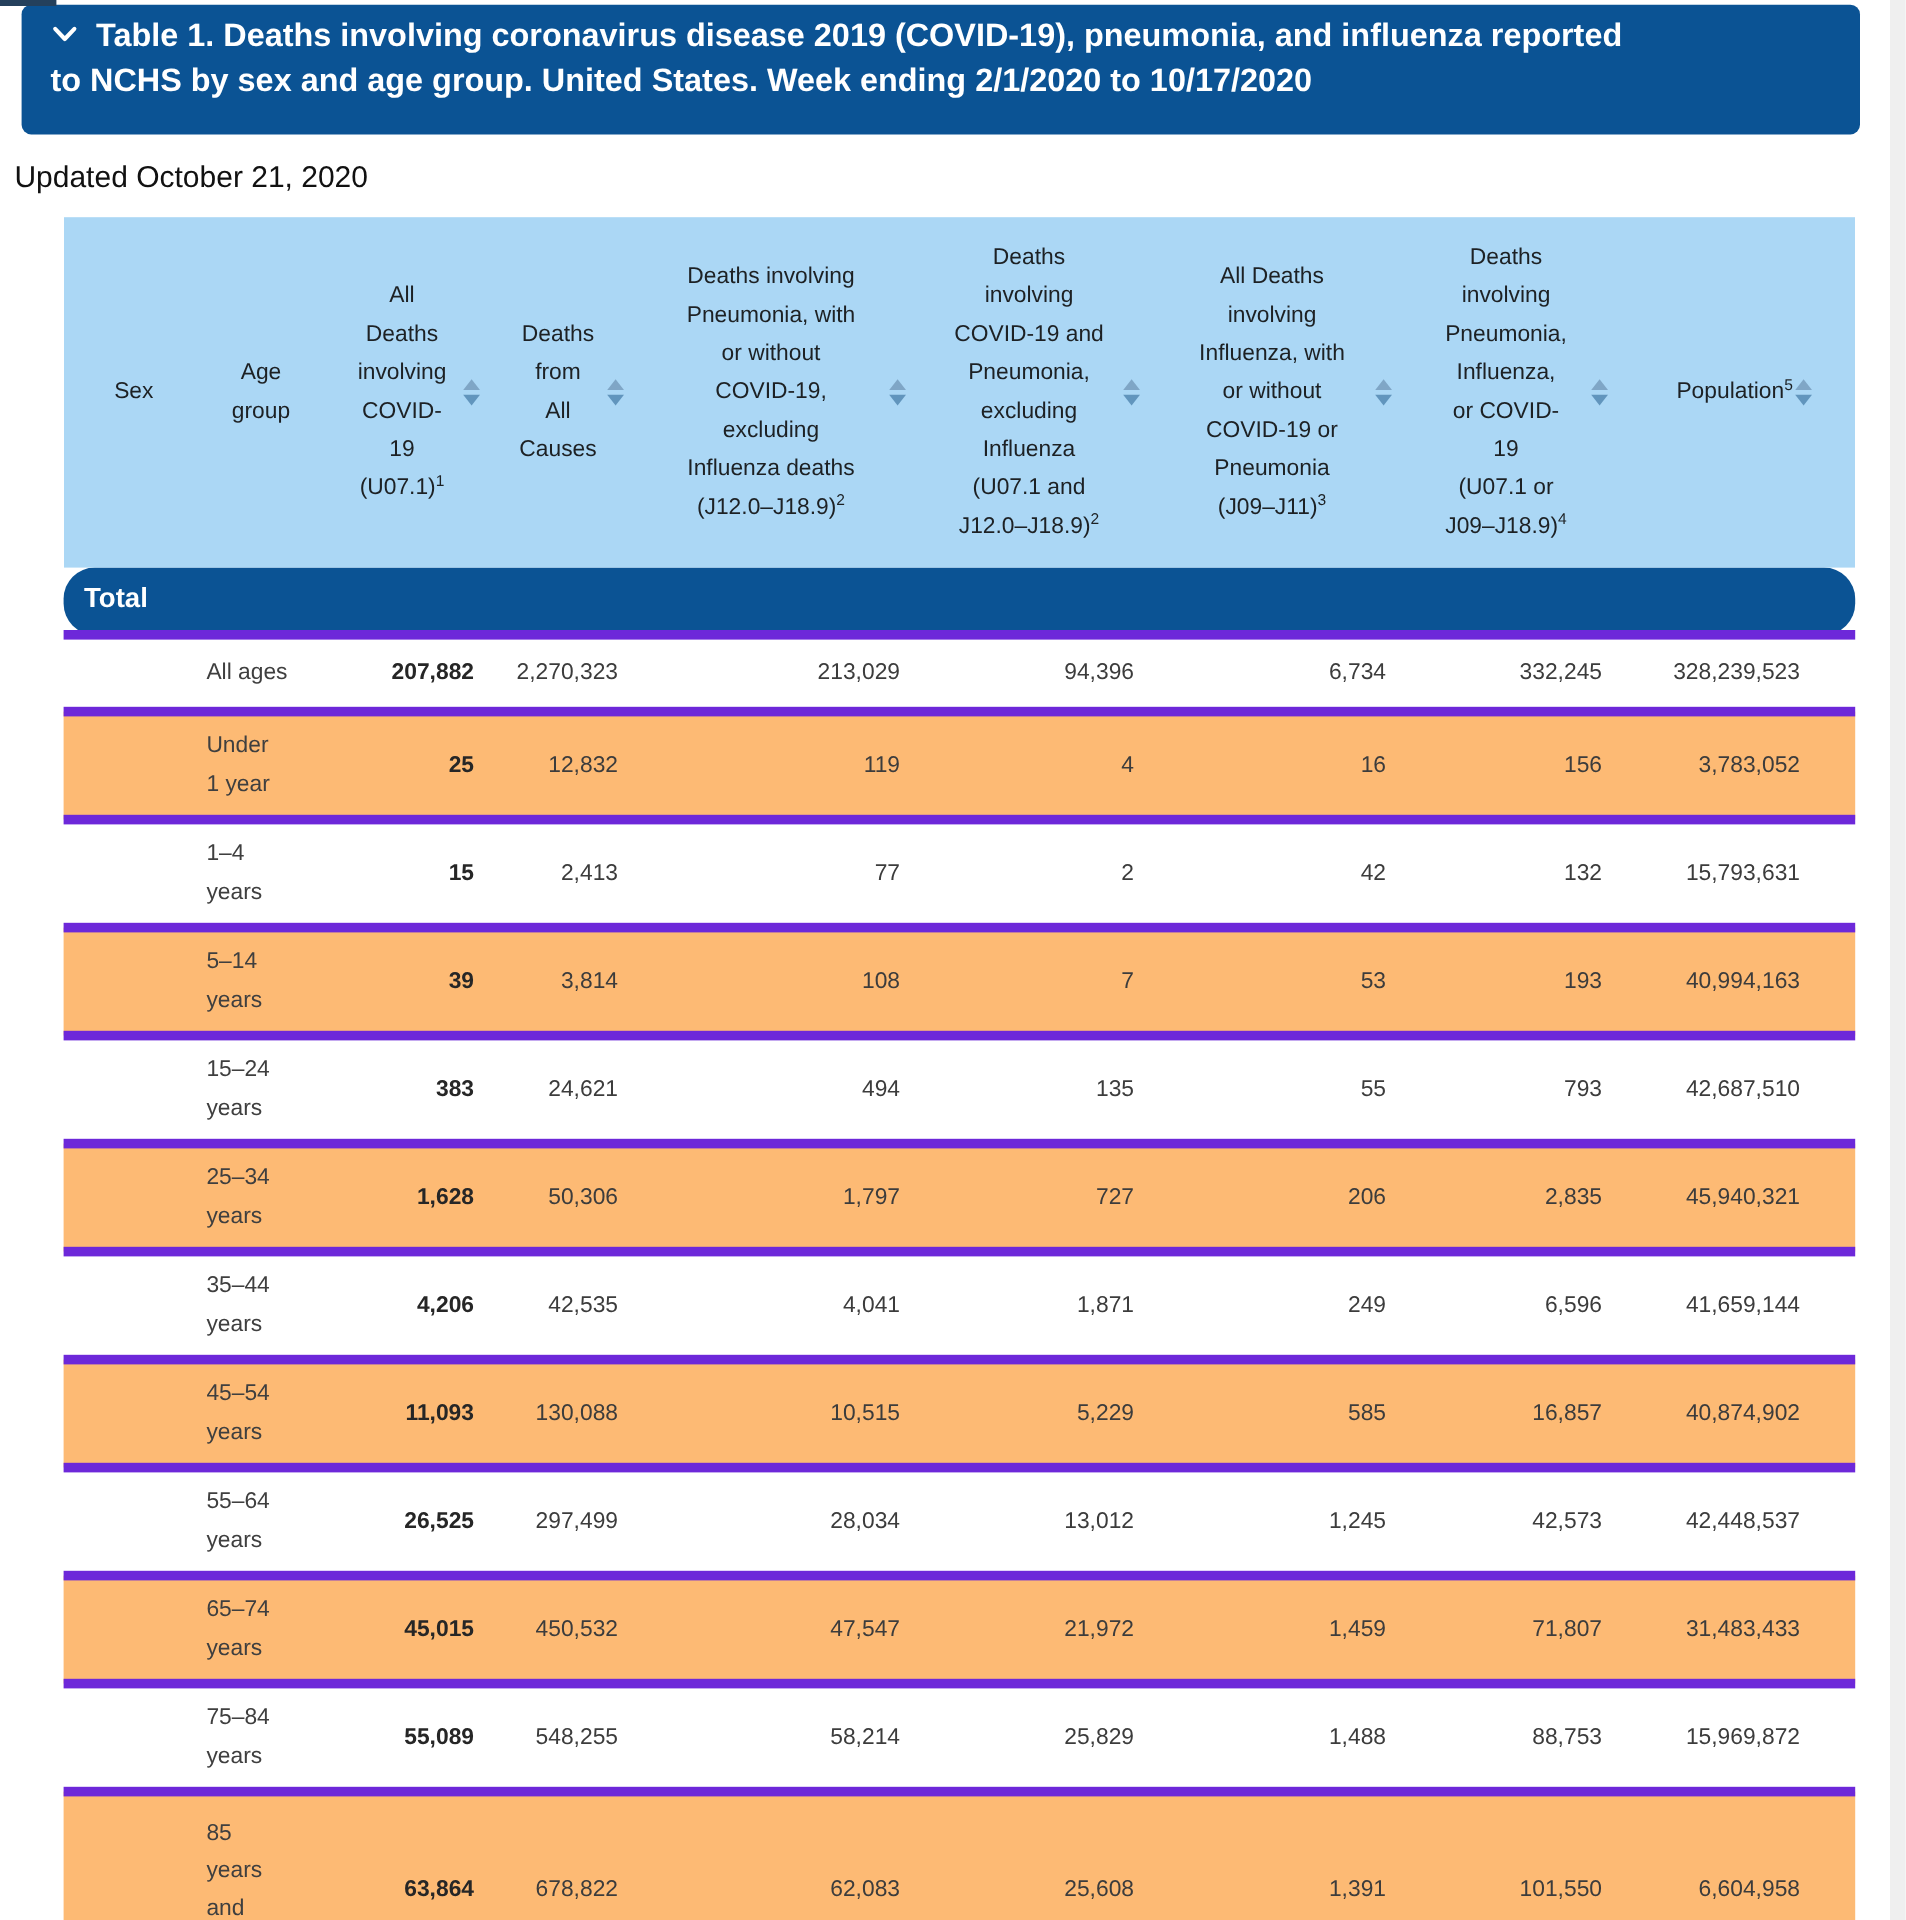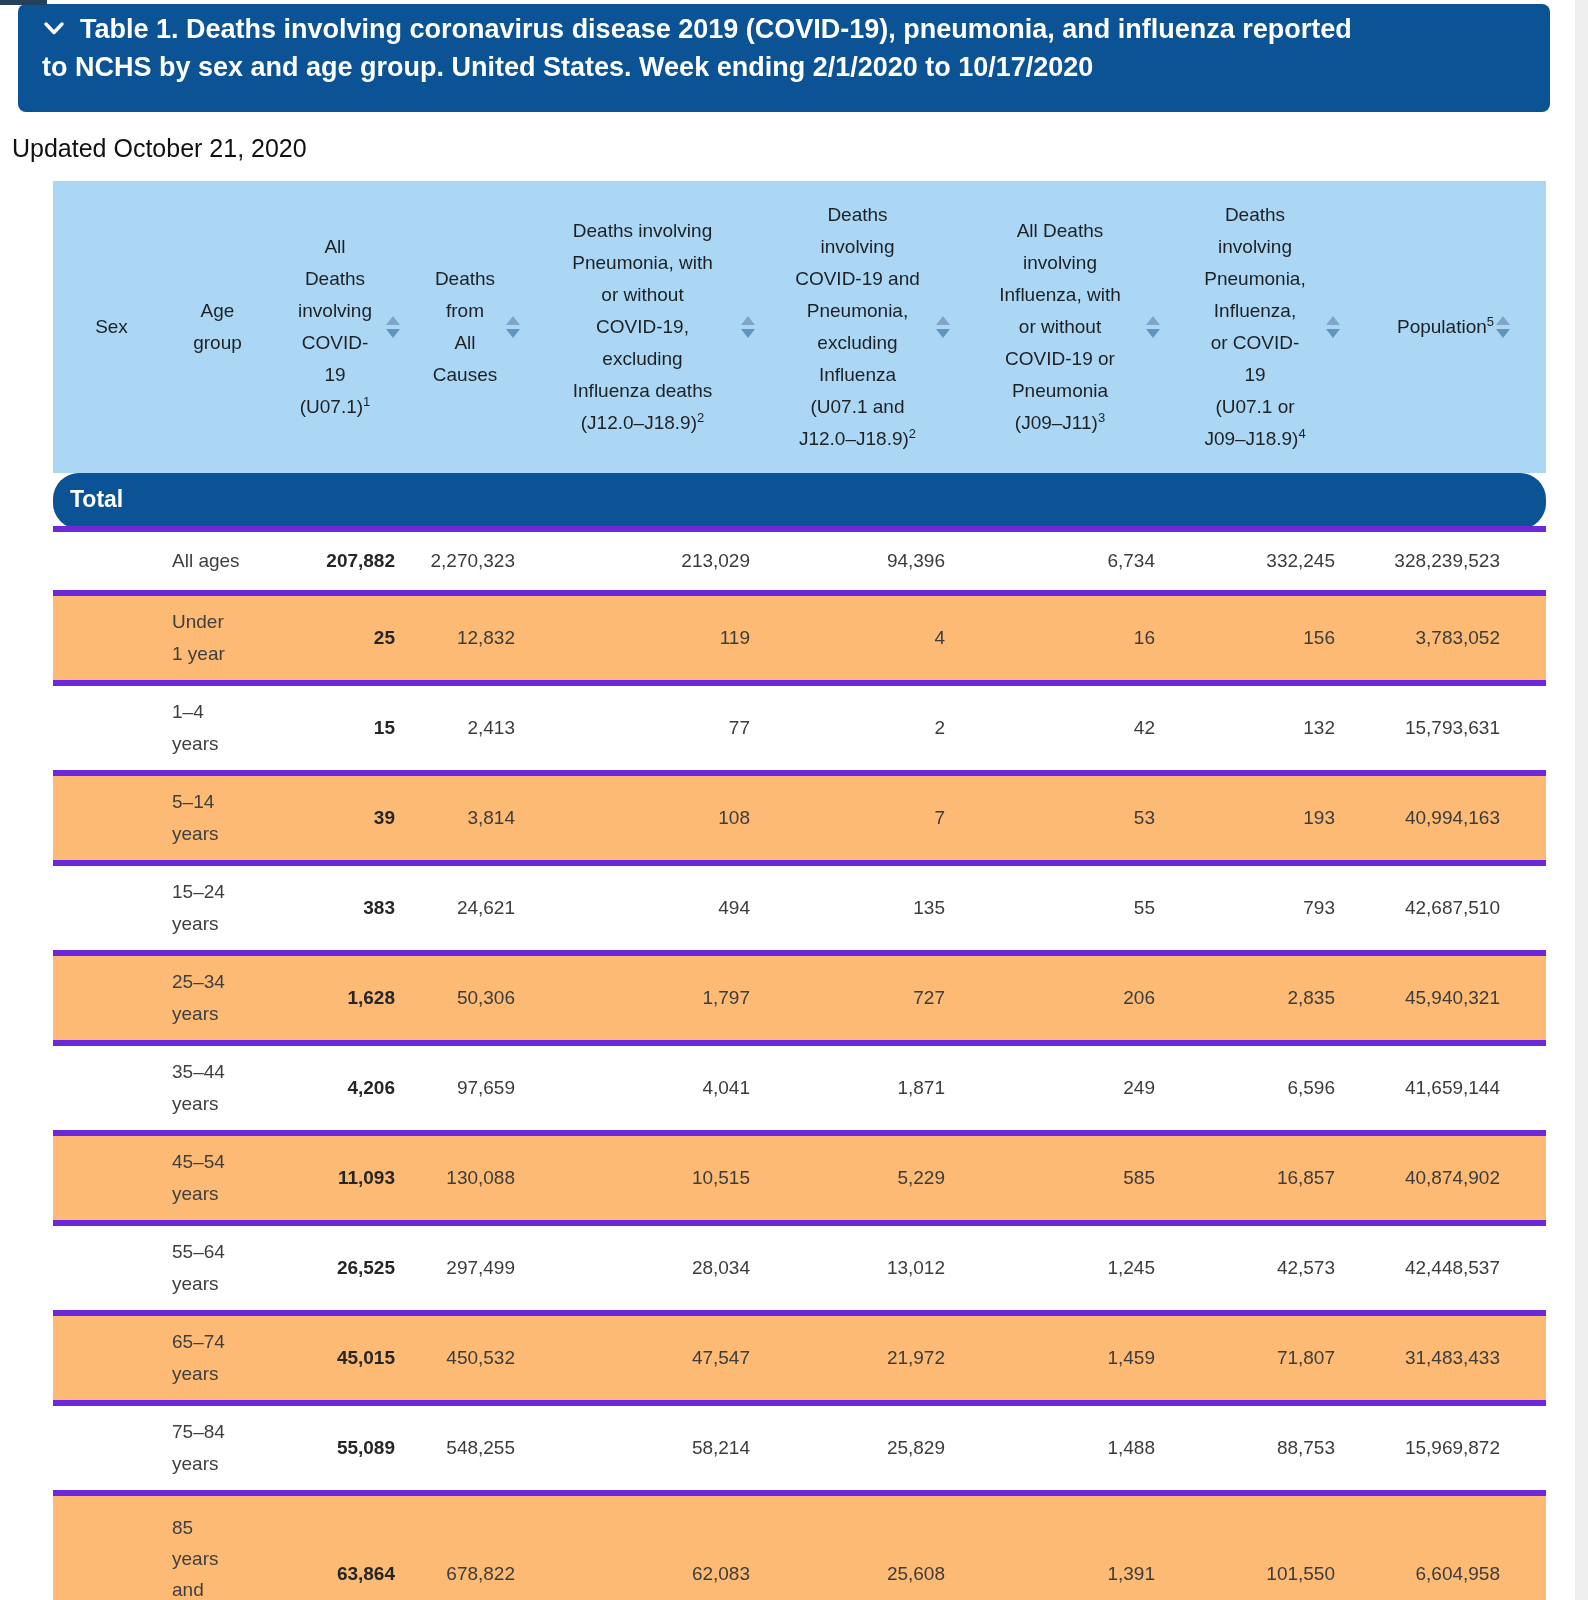--- a/index.html
+++ b/index.html
@@ -40,21 +40,21 @@
     display:flex; flex-direction:column; align-items:center; gap:4px; cursor:pointer; }
   .sort .up { width:0; height:0; border-left:7px solid transparent; border-right:7px solid transparent;
     border-bottom:9px solid #7fa6c6; }
   .sort .dn { width:0; height:0; border-left:7px solid transparent; border-right:7px solid transparent;
     border-top:9px solid #6195bd; }
   th.c9 .sort { right:36px; }
 
   tr.total-row td { background:#0b5394; color:#ffffff; font-weight:700; font-size:23px;
     height:56px; padding-left:17px; vertical-align:middle;border-radius:26px; }
 
-  tbody tr.data { border-top:6px solid #6d28d9; background:#ffffff; height:90px; }
+  tbody tr.data { border-top:8px solid #6d28d9; background:#ffffff; height:90px; }
   tbody tr.data.alt { background:#fdba74; }
   tbody tr.r-first { height:64px; }
   tbody tr.r-last { height:160px; }
 
   td { vertical-align:middle; }
   td.age { text-align:left; padding-left:2px; font-size:19px; color:#3f3f3f;
     line-height:1.65; white-space:pre-line; }
   td.num { text-align:right; padding-right:10px; font-size:19px; color:#3c3c3c; }
   td.num.covid { font-weight:700; color:#262626; }
   td.num:last-child { padding-right:46px;margin-top:12px; }
@@ -230,21 +230,21 @@
         <td class="num">727</td>
         <td class="num">206</td>
         <td class="num">2,835</td>
         <td class="num">45,940,321</td>
       </tr>
       <tr class="data">
         <td class="sex"></td>
         <td class="age">35–44
 years</td>
         <td class="num covid">4,206</td>
-        <td class="num">97,659</td>
+        <td class="num">42,535</td>
         <td class="num">4,041</td>
         <td class="num">1,871</td>
         <td class="num">249</td>
         <td class="num">6,596</td>
         <td class="num">41,659,144</td>
       </tr>
       <tr class="data alt">
         <td class="sex"></td>
         <td class="age">45–54
 years</td>

